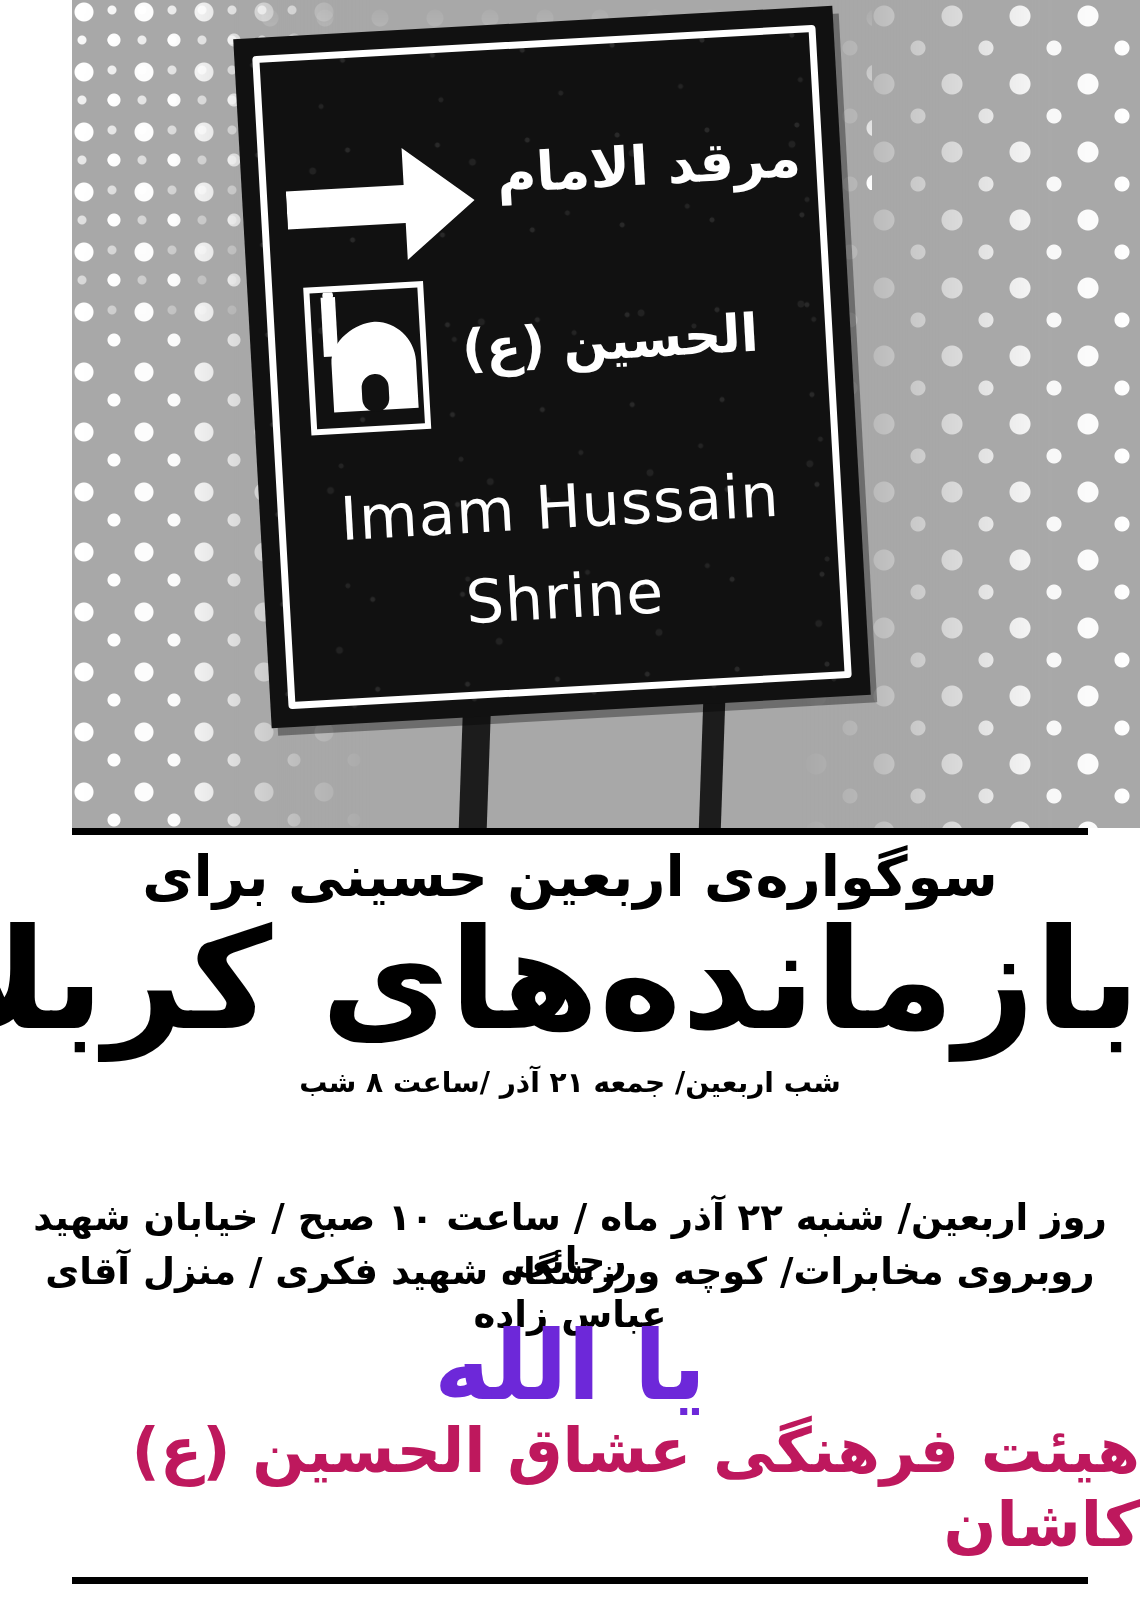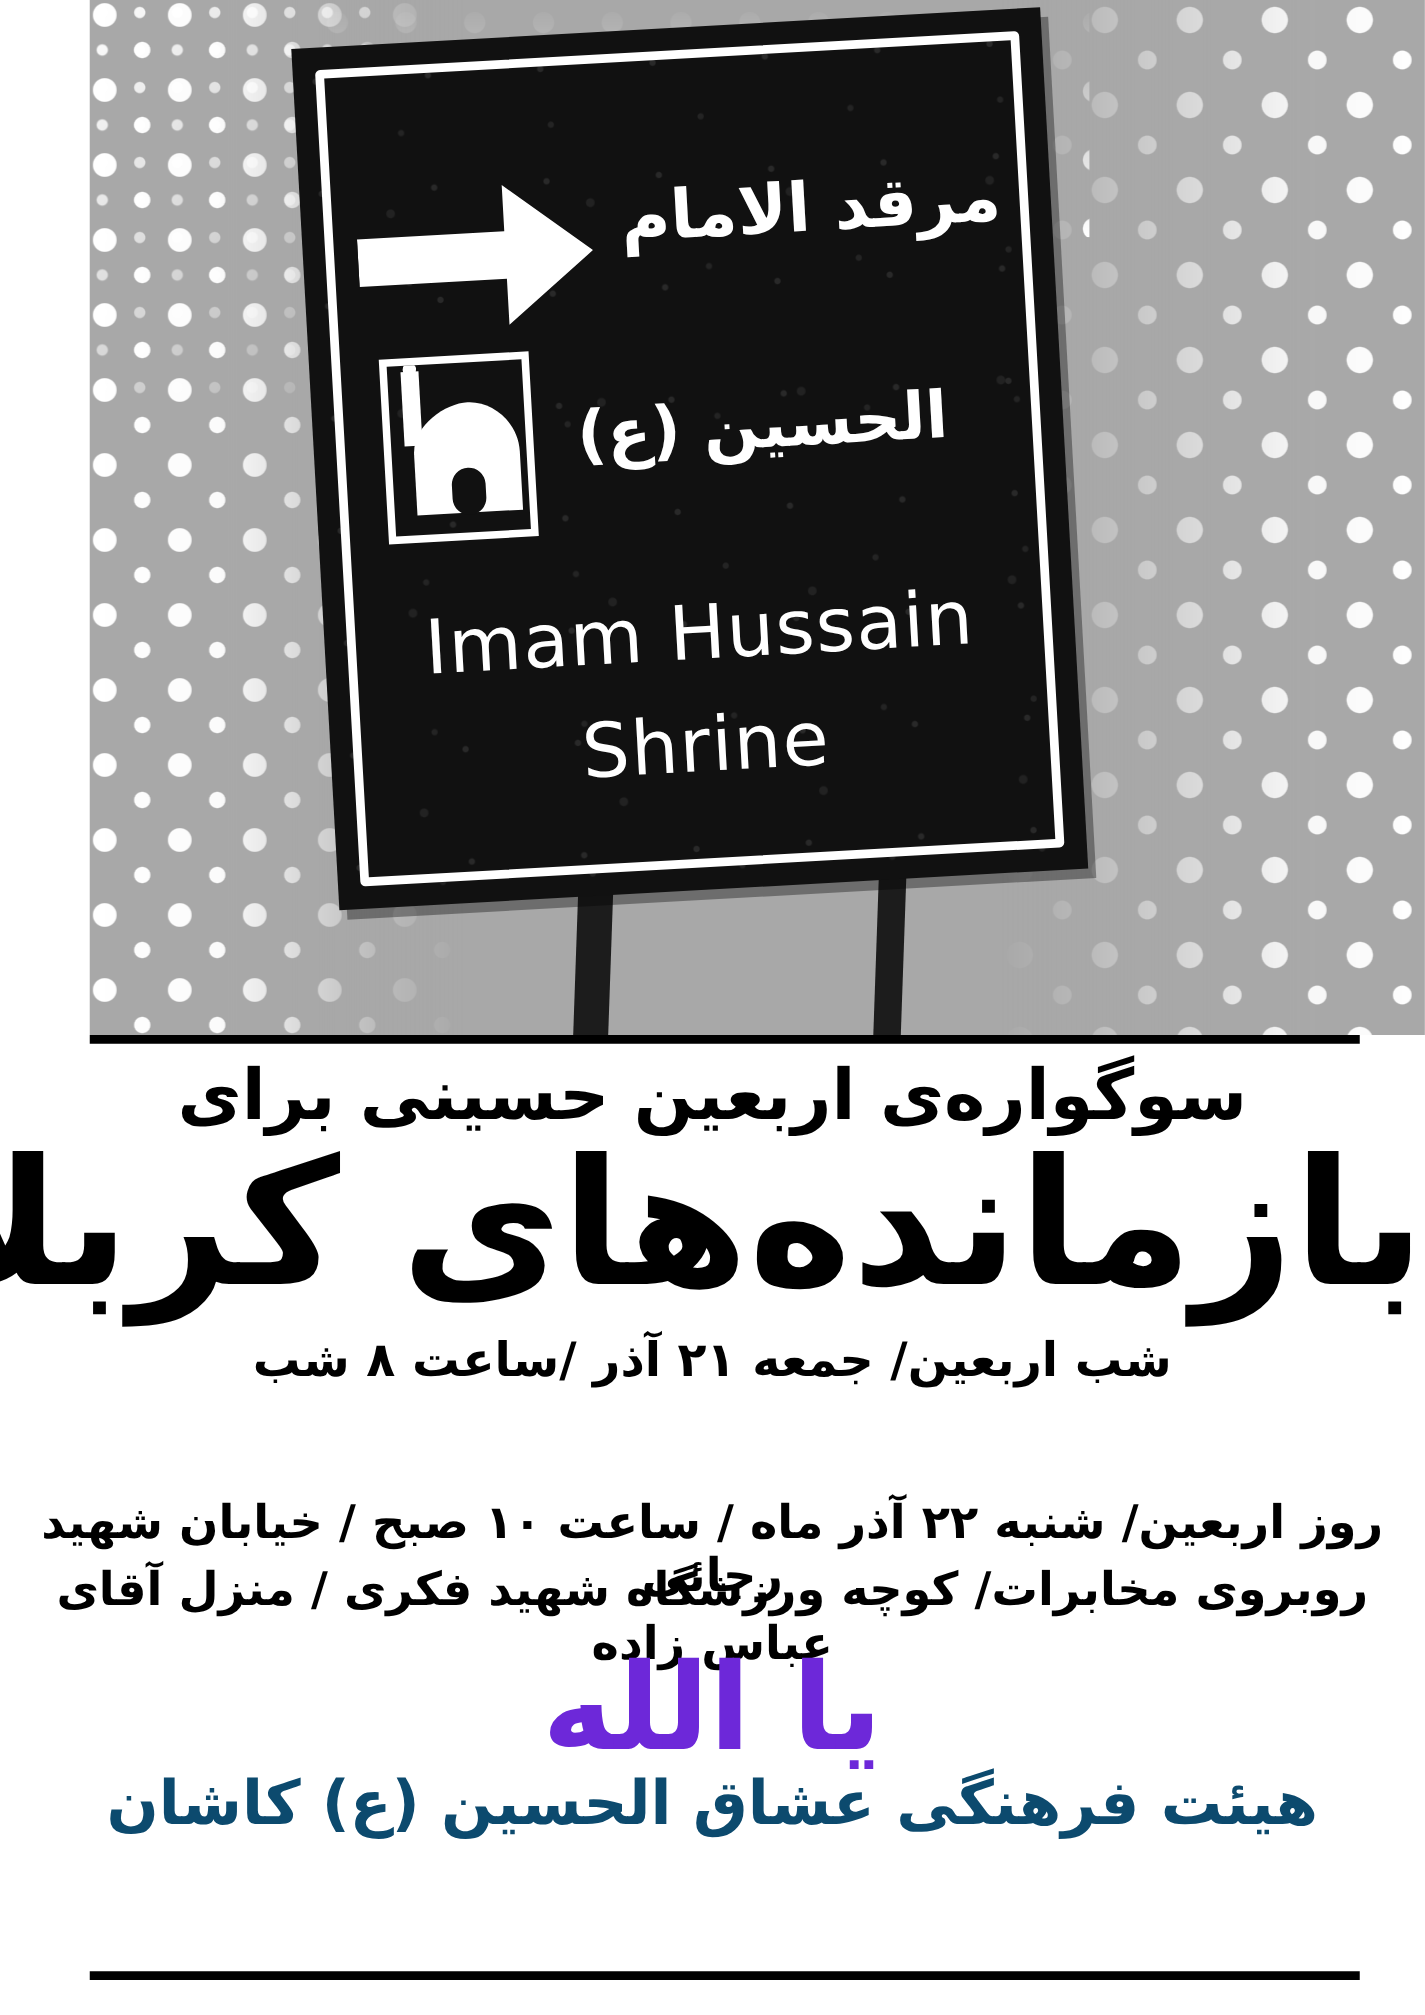--- a/index.html
+++ b/index.html
@@ -220,21 +220,21 @@
     top: 78px;
     font-size: 140px;
     font-weight: bold;
     line-height: 1.05;
     white-space: nowrap;
   }
   .subline-1 {
     position: absolute;
     left: 0; right: 0;
     top: 238px;
-    font-size: 38px;
+    font-size: 28px;
     font-weight: bold;
   }
   .subline-2 {
     position: absolute;
     left: 0; right: 0;
     top: 290px;
     font-size: 37px;
     font-weight: bold;
   }
   .subline-3 {
@@ -263,25 +263,26 @@
     top: 0px;
     font-size: 96px;
     font-weight: bold;
     color: #6d28d9;
     line-height: 1;
   }
   .logo-name {
     position: absolute;
     left: 0; right: 0;
     top: 96px;
-    font-size: 49px;
-    font-weight: bold;
-    color: #0c4a6e;
+    font-size: 62px;
+    font-weight: bold;
+    color: #be185d;
     line-height: 1.2;
     letter-spacing: -2px;
+    text-align: right;
   }
   .rule-bottom {
     position: absolute;
     left: 72px;
     bottom: 28px;
     width: 1016px;
     height: 7px;
     background: #000000;
   }
 </style>

